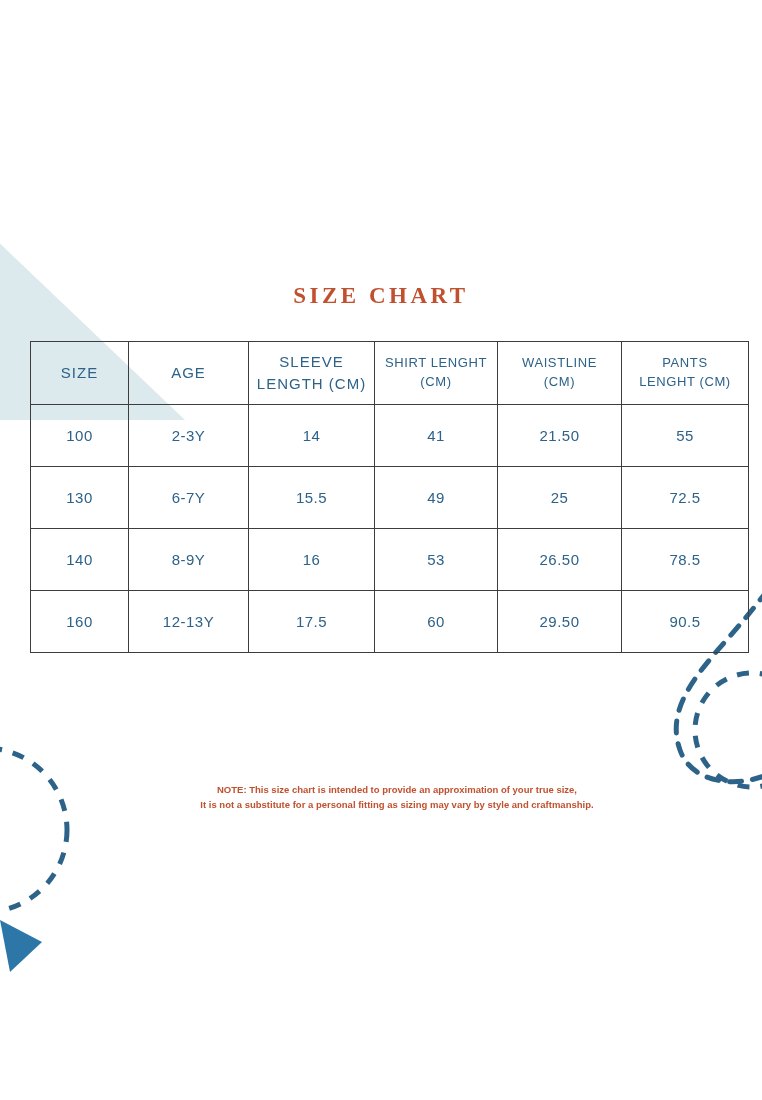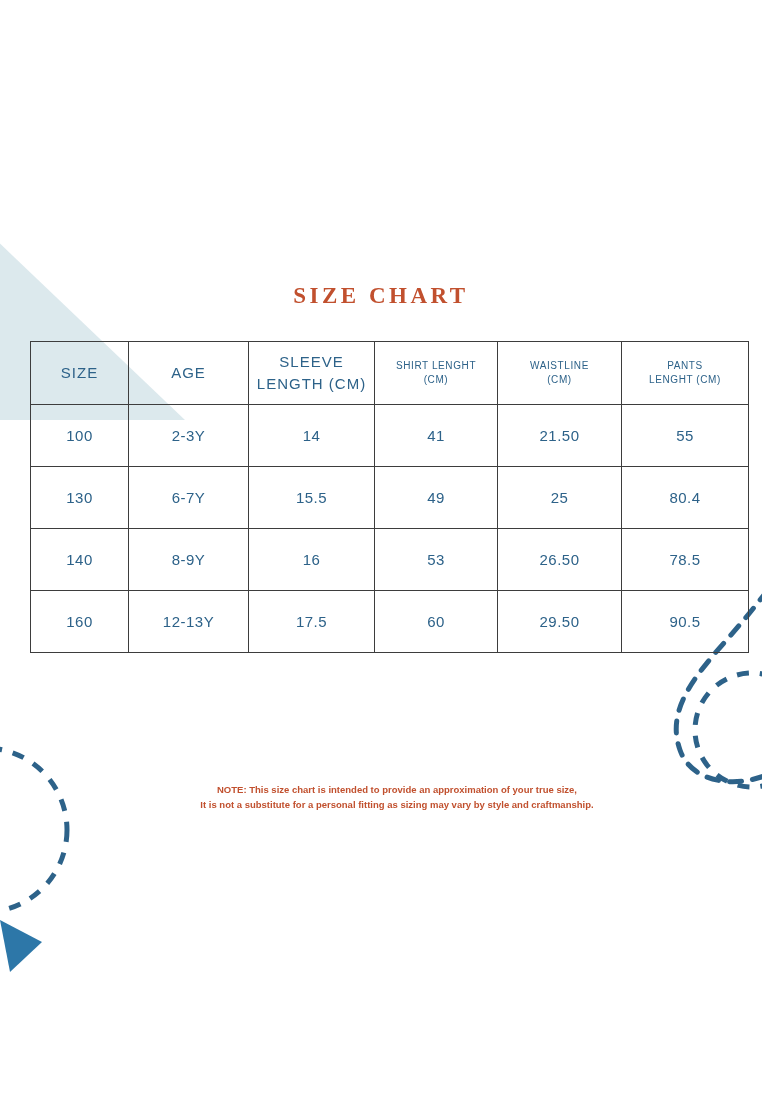--- a/index.html
+++ b/index.html
@@ -75,21 +75,21 @@
   table.size-chart th,
   table.size-chart td {
     border: 1px solid #3d3d3d;
     text-align: center;
     color: #2d6289;
     vertical-align: middle;
   }
   table.size-chart thead th {
     height: 60px;
     font-weight: normal;
-    font-size: 10px;
+    font-size: 13px;
     line-height: 1.45;
     letter-spacing: 0.6px;
   }
   table.size-chart thead th.big {
     font-size: 15px;
     letter-spacing: 1px;
   }
   table.size-chart tbody td {
     height: 59px;
     font-size: 15px;
@@ -181,21 +181,21 @@
         <td>41</td>
         <td>21.50</td>
         <td>55</td>
       </tr>
       <tr>
         <td>130</td>
         <td>6-7Y</td>
         <td>15.5</td>
         <td>49</td>
         <td>25</td>
-        <td>80.4</td>
+        <td>72.5</td>
       </tr>
       <tr>
         <td>140</td>
         <td>8-9Y</td>
         <td>16</td>
         <td>53</td>
         <td>26.50</td>
         <td>78.5</td>
       </tr>
       <tr>

